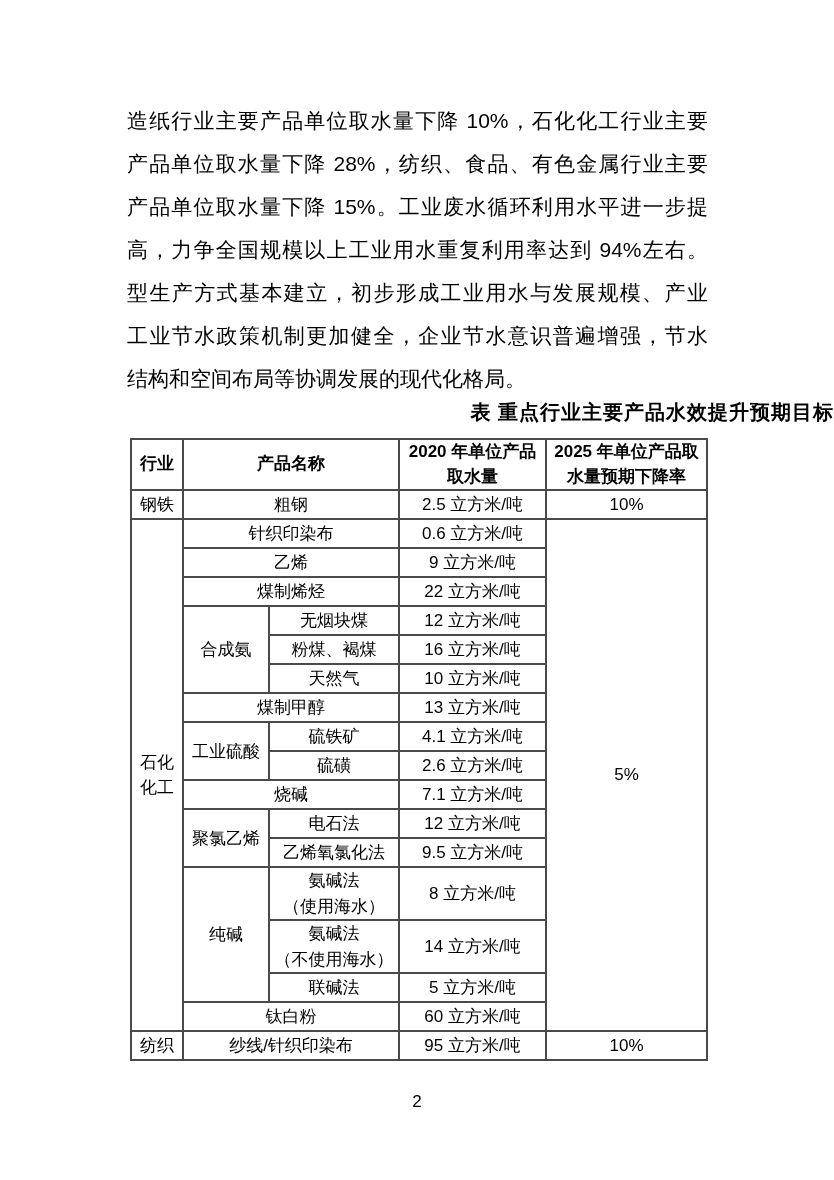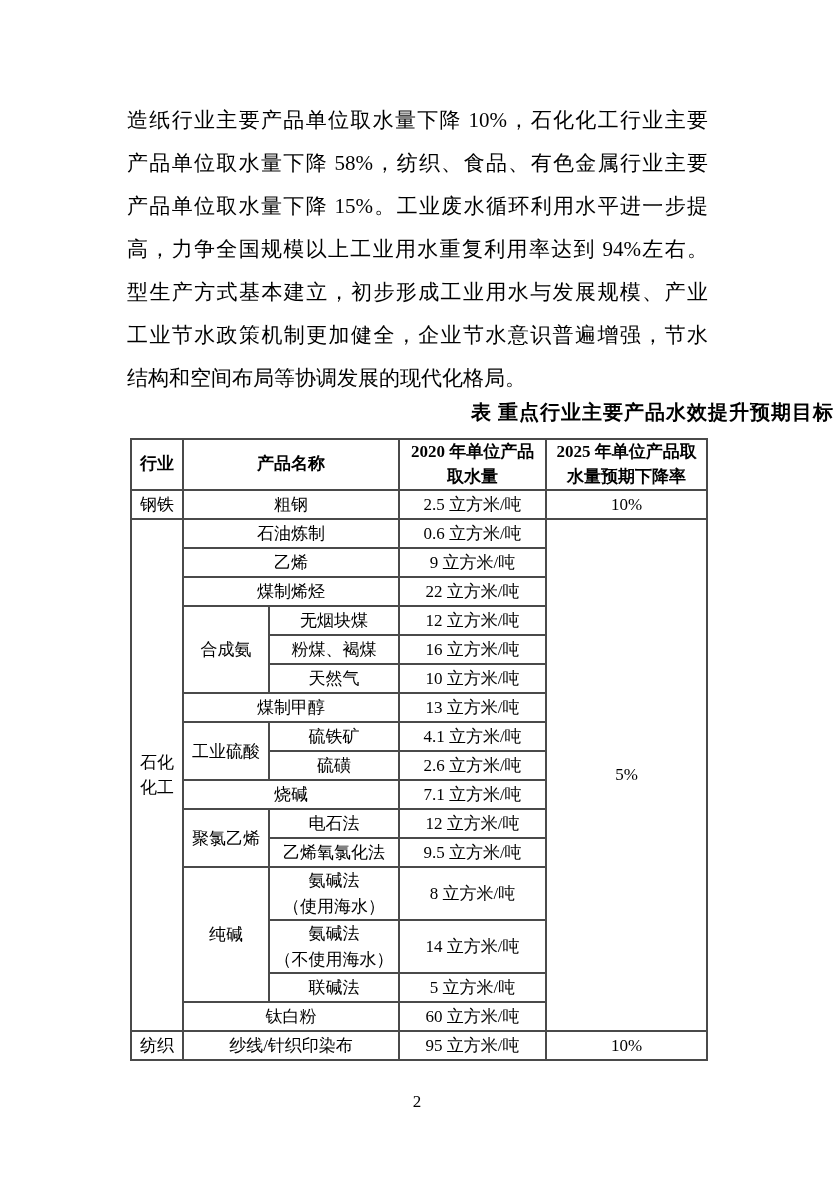--- a/index.html
+++ b/index.html
@@ -6,21 +6,21 @@
     margin: 0;
     padding: 0;
     background: #ffffff;
   }
   .page {
     position: relative;
     width: 834px;
     height: 1180px;
     background: #ffffff;
     overflow: hidden;
-    font-family: Liberation Serif, serif;
+    font-family: Liberation Sans, sans-serif;
     color: #000000;
   }
   .para {
     position: absolute;
     left: 127px;
     top: 99px;
     width: 581px;
     font-size: 21px;
     line-height: 43px;
   }
@@ -79,21 +79,21 @@
     font-size: 17px;
   }
 </style>
 </head>
 <body>
 
 <div class="page">
 
   <div class="para">
     <div class="para-line">造纸行业主要产品单位取水量下降 10%，石化化工行业主要</div>
-    <div class="para-line">产品单位取水量下降 58%，纺织、食品、有色金属行业主要</div>
+    <div class="para-line">产品单位取水量下降 28%，纺织、食品、有色金属行业主要</div>
     <div class="para-line">产品单位取水量下降 15%。工业废水循环利用水平进一步提</div>
     <div class="para-line">高，力争全国规模以上工业用水重复利用率达到 94%左右。</div>
     <div class="para-line">型生产方式基本建立，初步形成工业用水与发展规模、产业</div>
     <div class="para-line">工业节水政策机制更加健全，企业节水意识普遍增强，节水</div>
     <div class="para-line last">结构和空间布局等协调发展的现代化格局。</div>
   </div>
 
   <div class="table-title">表 重点行业主要产品水效提升预期目标</div>
 
   <table class="main">
@@ -117,21 +117,21 @@
     <tbody>
       <tr class="r">
         <td>钢铁</td>
         <td colspan="2">粗钢</td>
         <td>2.5 立方米/吨</td>
         <td>10%</td>
       </tr>
       <tr class="r">
         <td rowspan="16" class="prewrap">石化
 化工</td>
-        <td colspan="2">石油炼制</td>
+        <td colspan="2">针织印染布</td>
         <td>0.6 立方米/吨</td>
         <td rowspan="16">5%</td>
       </tr>
       <tr class="r">
         <td colspan="2">乙烯</td>
         <td>9 立方米/吨</td>
       </tr>
       <tr class="r">
         <td colspan="2">煤制烯烃</td>
         <td>22 立方米/吨</td>

